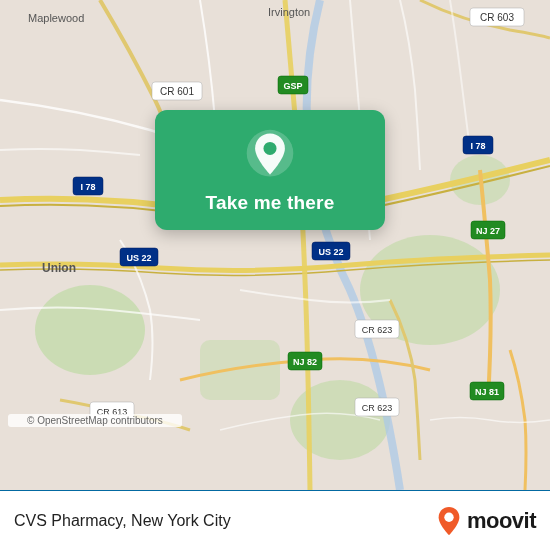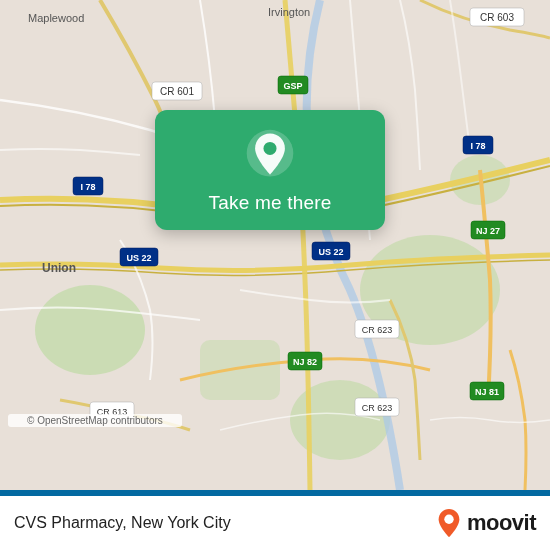--- a/index.html
+++ b/index.html
@@ -39,34 +39,34 @@
 
     #pin-icon {
       width: 54px;
       height: 54px;
       margin-bottom: 10px;
     }
 
     #card-label {
       color: #fff;
       font-size: 19px;
-      font-weight: 400;
+      font-weight: 700;
       letter-spacing: 0.2px;
       white-space: nowrap;
     }
 
     
     #bottom-bar {
       width: 550px;
       height: 60px;
       background: #fff;
       display: flex;
       align-items: center;
       padding: 0 14px;
-      border-top: 6px solid #0369a1;
+      border-top: 1px solid #0369a1;
     }
 
     #moovit-logo {
       margin-left: auto;
       display: flex;
       align-items: center;
       gap: 4px;
       justify-content: center;
     }
 

